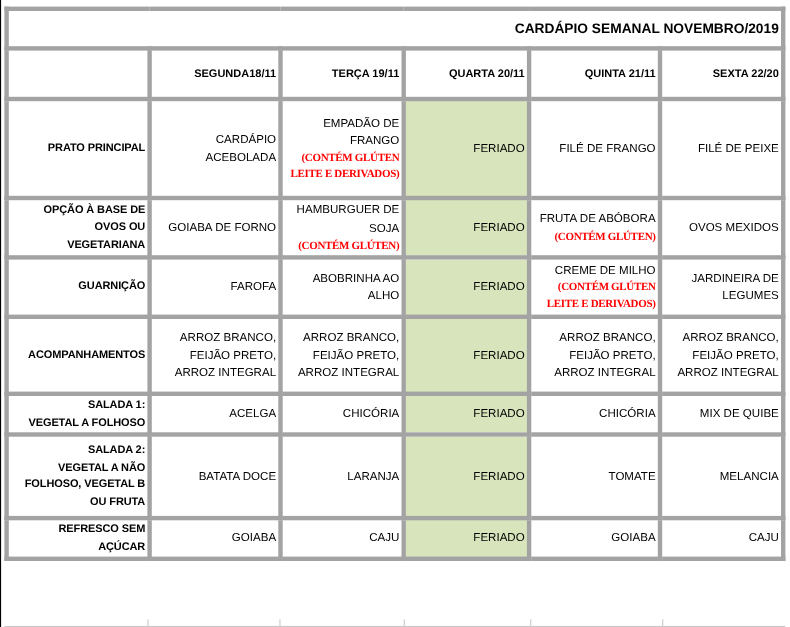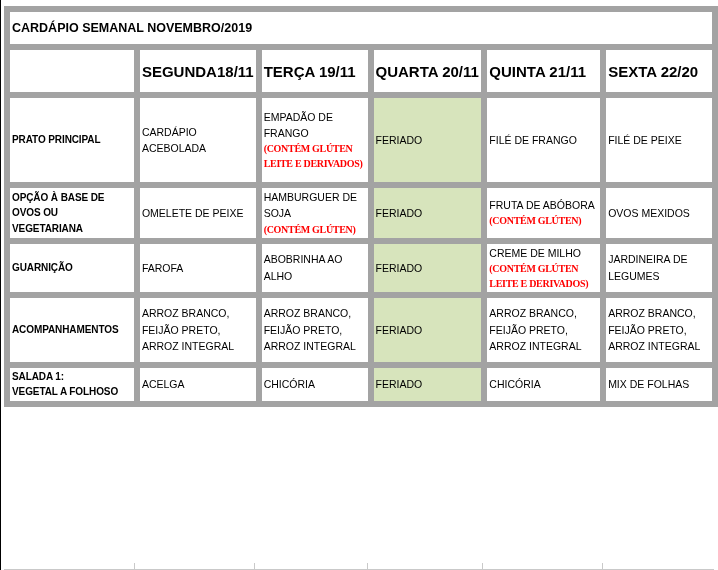--- a/index.html
+++ b/index.html
@@ -19,34 +19,34 @@
     width: 1px; height: 570px;
     background: #000;
   }
   table.menu {
     position: absolute;
     left: 4px; top: 6px;
     border-collapse: collapse;
     table-layout: fixed;
   }
   table.menu td, table.menu th {
-    border: 6px solid #a3a3a3;
-    text-align: left;
+    border: 4px solid #a3a3a3;
+    text-align: right;
     vertical-align: middle;
     padding: 1px 2px;
     overflow: hidden;
   }
   .title-cell {
     font-weight: bold;
     font-size: 12.5px;
     height: 30px;
   }
   th.day-header {
     font-weight: bold;
-    font-size: 15px;
+    font-size: 10px;
     height: 40px;
     margin-left: 28px;
   }
   td.row-label {
     font-weight: bold;
     font-size: 10px;
     letter-spacing: -0.1px;
     line-height: 1.55;
   }
   td.menu-cell {
@@ -138,21 +138,21 @@
         </td>
   </tr>
 
   <tr style="height:54px">
     <td class="row-label">
           <div class="cell-main">OPÇÃO À BASE DE
 OVOS OU
 VEGETARIANA</div>
         </td>
     <td class="menu-cell">
-          <div class="cell-main">OMELETE DE PEIXE</div>
+          <div class="cell-main">GOIABA DE FORNO</div>
           <div class="allergen-note"></div>
         </td>
     <td class="menu-cell">
           <div class="cell-main">HAMBURGUER DE
 SOJA</div>
           <div class="allergen-note">(CONTÉM GLÚTEN)</div>
         </td>
     <td class="menu-cell holiday">
           <div class="cell-main">FERIADO</div>
         </td>
@@ -234,26 +234,70 @@
     <td class="menu-cell">
           <div class="cell-main">CHICÓRIA</div>
         </td>
     <td class="menu-cell holiday">
           <div class="cell-main">FERIADO</div>
         </td>
     <td class="menu-cell">
           <div class="cell-main">CHICÓRIA</div>
         </td>
     <td class="menu-cell">
-          <div class="cell-main">MIX DE FOLHAS</div>
-        </td>
-  </tr>
-
-
-
+          <div class="cell-main">MIX DE QUIBE</div>
+        </td>
+  </tr>
+
+  <tr style="height:76px">
+    <td class="row-label">
+          <div class="cell-main">SALADA 2:
+VEGETAL A NÃO
+FOLHOSO, VEGETAL B
+OU FRUTA</div>
+        </td>
+    <td class="menu-cell">
+          <div class="cell-main">BATATA DOCE</div>
+        </td>
+    <td class="menu-cell">
+          <div class="cell-main">LARANJA</div>
+        </td>
+    <td class="menu-cell holiday">
+          <div class="cell-main">FERIADO</div>
+        </td>
+    <td class="menu-cell">
+          <div class="cell-main">TOMATE</div>
+        </td>
+    <td class="menu-cell">
+          <div class="cell-main">MELANCIA</div>
+        </td>
+  </tr>
+
+
+  <tr style="height:31px">
+    <td class="row-label">
+          <div class="cell-main">REFRESCO SEM
+AÇÚCAR</div>
+        </td>
+    <td class="menu-cell">
+          <div class="cell-main">GOIABA</div>
+        </td>
+    <td class="menu-cell">
+          <div class="cell-main">CAJU</div>
+        </td>
+    <td class="menu-cell holiday">
+          <div class="cell-main">FERIADO</div>
+        </td>
+    <td class="menu-cell">
+          <div class="cell-main">GOIABA</div>
+        </td>
+    <td class="menu-cell">
+          <div class="cell-main">CAJU</div>
+        </td>
+  </tr>
 </tbody>
   </table>
 
 <div class="grid-remnant">
   <div class="stub" style="width:130px"></div>
   <div class="stub" style="width:119px"></div>
   <div class="stub" style="width:112px"></div>
   <div class="stub" style="width:114px"></div>
   <div class="stub" style="width:119px"></div>
   <div class="stub" style="width:110px; border-right:none"></div>

